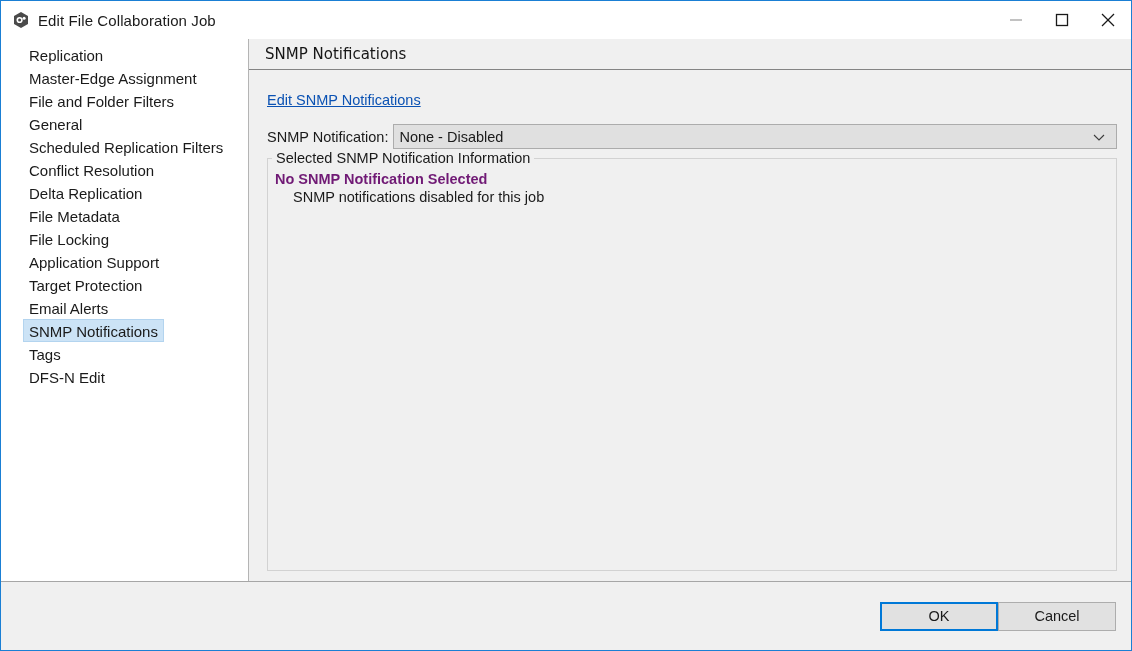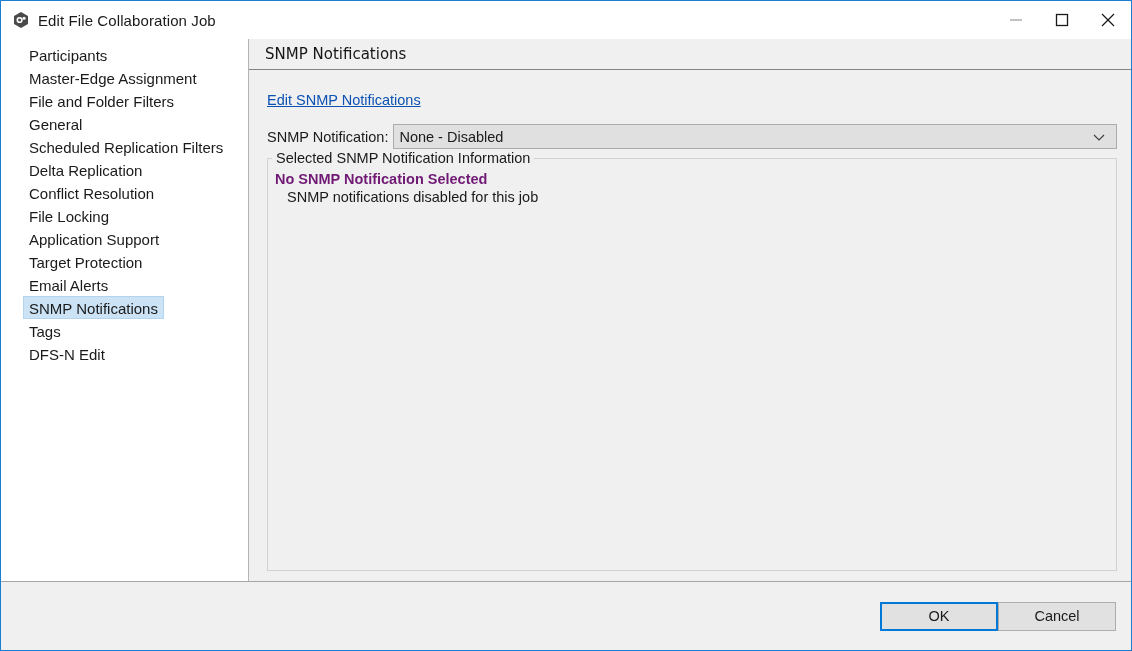--- a/index.html
+++ b/index.html
@@ -200,21 +200,21 @@
   }
   .group-heading {
     font-size: 14.5px;
     font-weight: bold;
     color: #701a75;
     margin: 0 0 2px 0;
   }
   .group-sub {
     font-size: 14.5px;
     color: #1a1a1a;
-    margin: 0 0 0 12px;
+    margin: 0 0 0 18px;
   }
 
   
   .footer {
     flex: 0 0 69px;
     height: 69px;
     background: #f0f0f0;
     border-top: 1px solid #a6a6a6;
     display: flex;
     align-items: center;
@@ -274,27 +274,28 @@
           <line x1="2" y1="2" x2="14" y2="14" stroke="#1a1a1a" stroke-width="1.3"></line>
           <line x1="14" y1="2" x2="2" y2="14" stroke="#1a1a1a" stroke-width="1.3"></line>
         </svg>
       </div>
     </div>
   </div>
 
   <div class="body-area">
 
     <nav class="sidebar" id="sidebar">
-        <div class="nav-row"><div class="nav-item">Participants</div></div>
+        <div class="nav-row"><div class="nav-item">Replication</div></div>
         <div class="nav-row"><div class="nav-item">Master-Edge Assignment</div></div>
         <div class="nav-row"><div class="nav-item">File and Folder Filters</div></div>
         <div class="nav-row"><div class="nav-item">General</div></div>
         <div class="nav-row"><div class="nav-item">Scheduled Replication Filters</div></div>
+        <div class="nav-row"><div class="nav-item">Conflict Resolution</div></div>
         <div class="nav-row"><div class="nav-item">Delta Replication</div></div>
-        <div class="nav-row"><div class="nav-item">Conflict Resolution</div></div>
+        <div class="nav-row"><div class="nav-item">File Metadata</div></div>
         <div class="nav-row"><div class="nav-item">File Locking</div></div>
         <div class="nav-row"><div class="nav-item">Application Support</div></div>
         <div class="nav-row"><div class="nav-item">Target Protection</div></div>
         <div class="nav-row"><div class="nav-item">Email Alerts</div></div>
         <div class="nav-row"><div class="nav-item selected">SNMP Notifications</div></div>
         <div class="nav-row"><div class="nav-item">Tags</div></div>
         <div class="nav-row"><div class="nav-item">DFS-N Edit</div></div>
       </nav>
 
     <section class="content">

